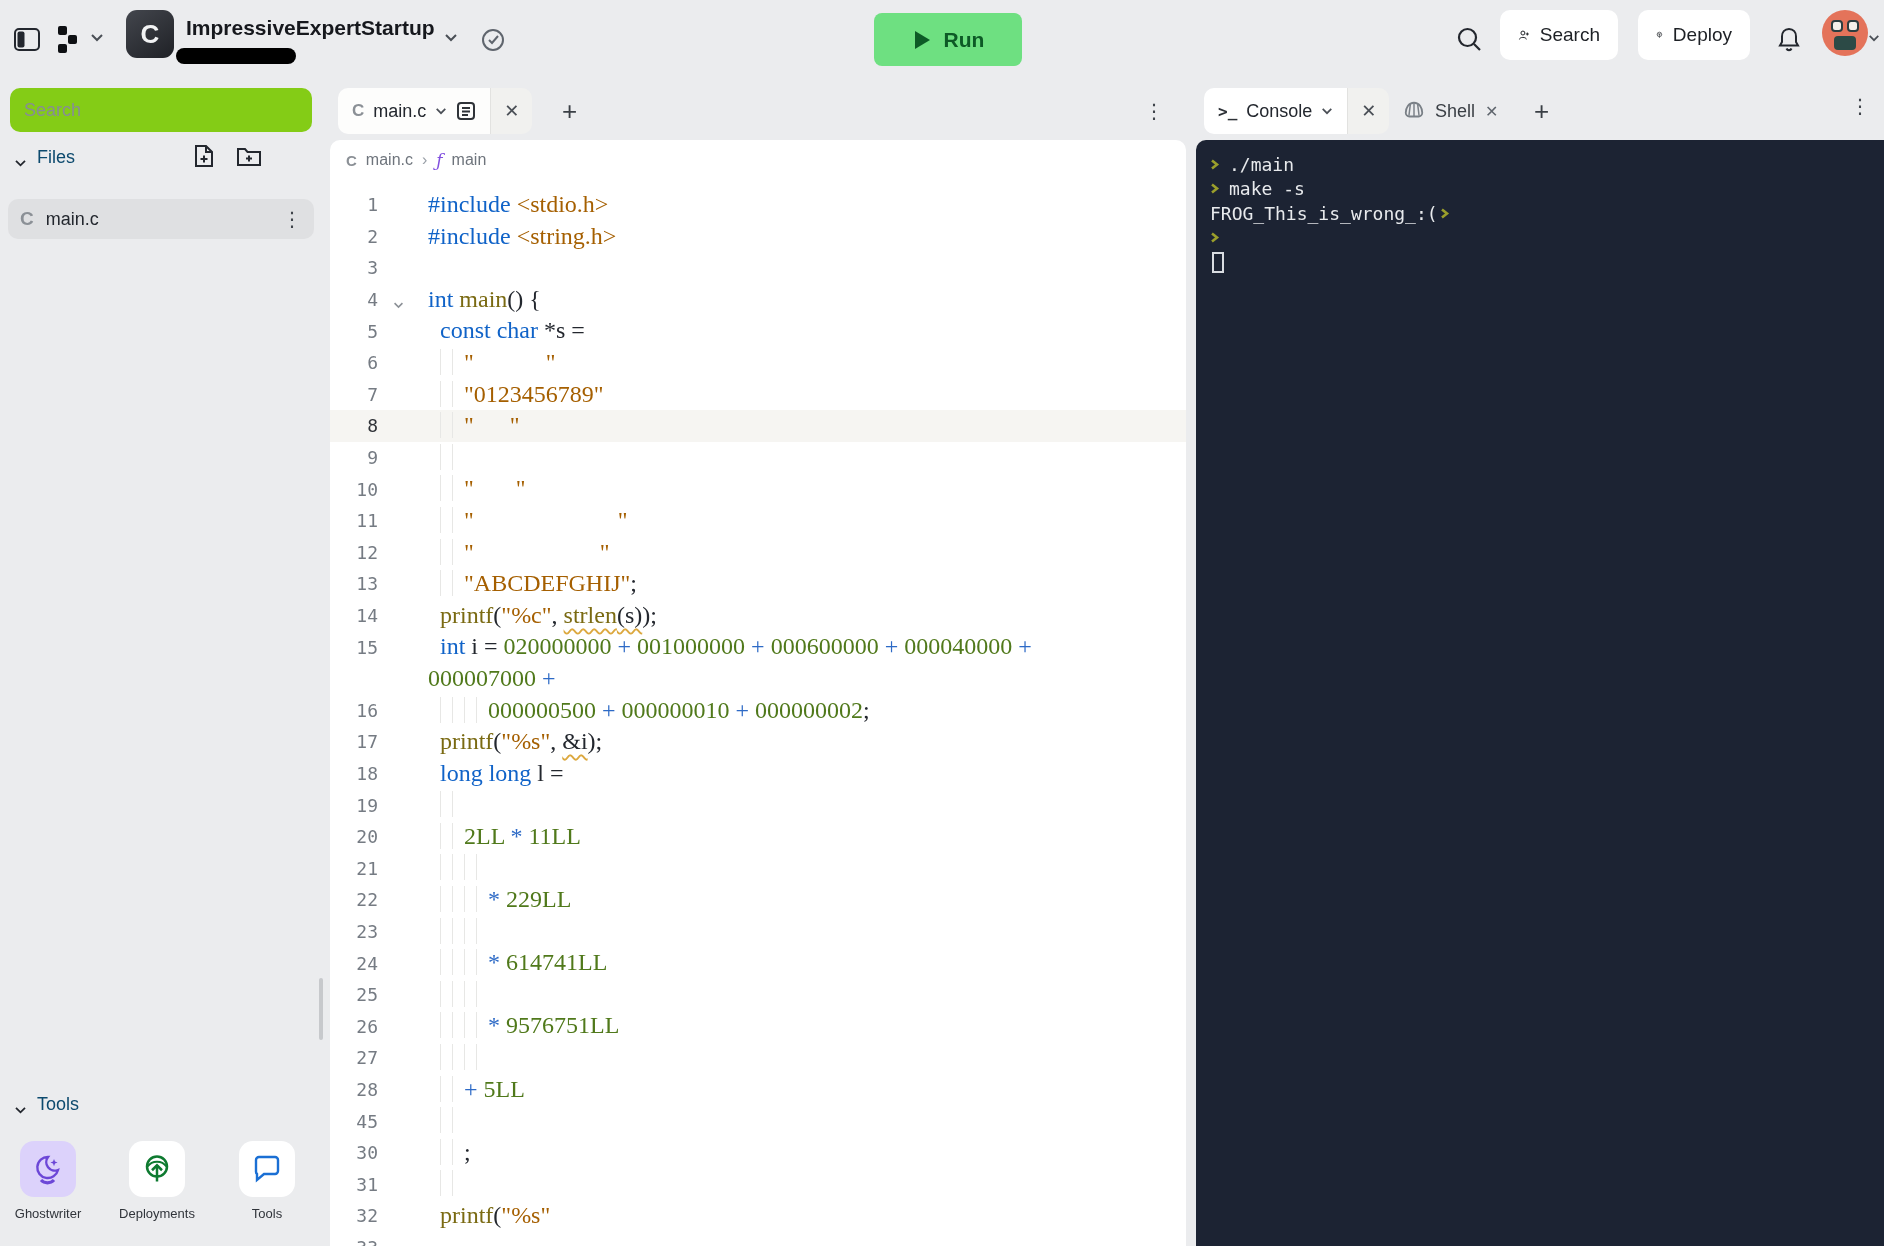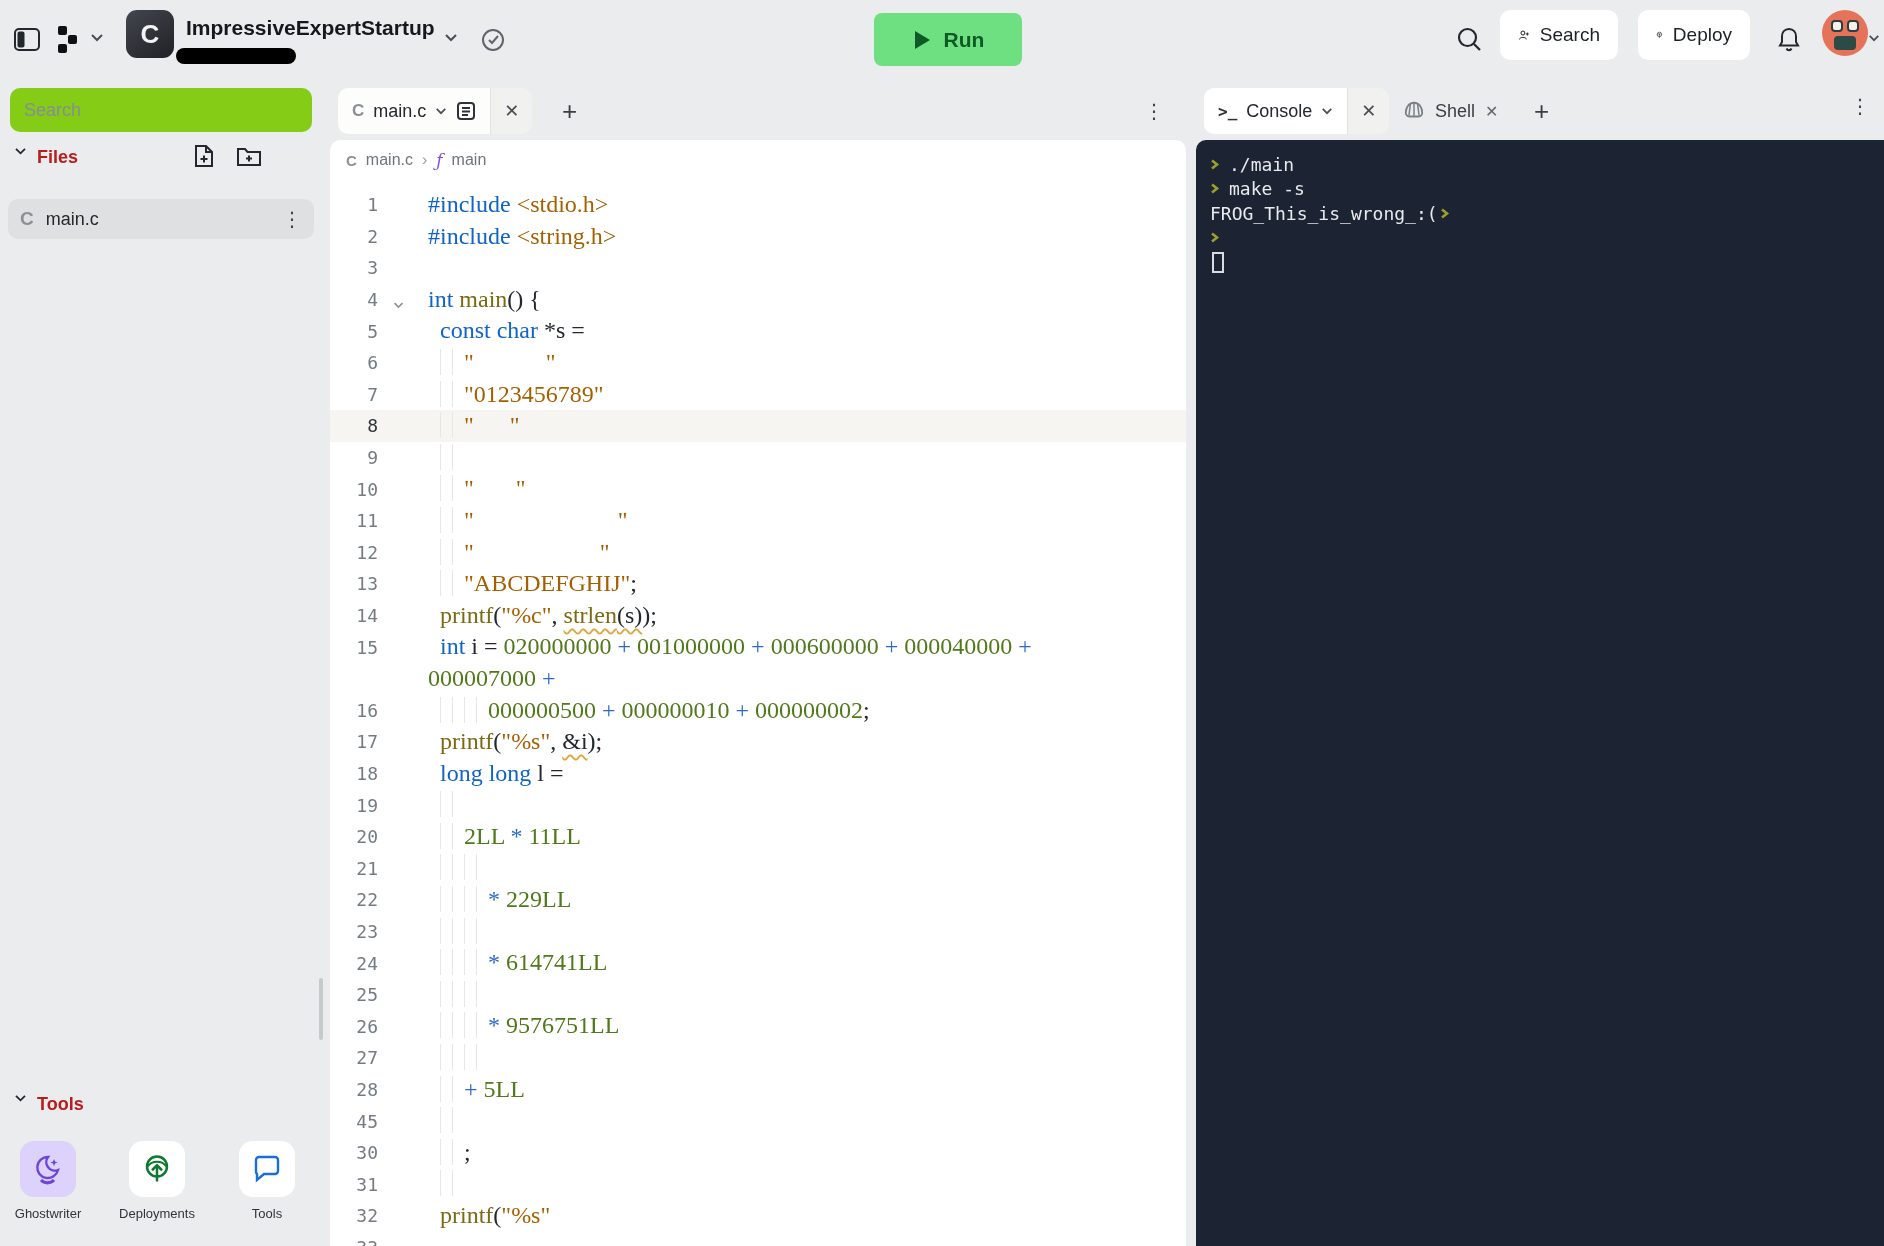--- a/index.html
+++ b/index.html
@@ -26,22 +26,22 @@
   .avatar .eyes { position:absolute; left:9px; top:10px; width:28px; height:12px; display:flex; gap:4px; }
   .avatar .eye { width:12px; height:12px; background:#f4f0ea; border:2px solid #2c3e40; border-radius:4px; }
   .avatar .body { position:absolute; left:12px; top:26px; width:22px; height:14px; background:#2c4a46; border-radius:4px; }
 
   
   .sidebar { position:absolute; left:0; top:79px; width:322px; height:1167px; }
   .search-box { position:absolute; left:10px; top:9px; width:302px; height:44px; background:#84cc16;
                 border:none; border-radius:10px; padding:0 14px; font-size:18px; color:#3a3f45;
                 font-family:"Liberation Sans", sans-serif; outline:none; }
   .search-box::placeholder { color:#878d95; }
-  .section-head { position:absolute; display:flex; align-items:flex-start; gap:10px; font-size:18px;
-                  font-weight:700; color:#b91c1c; cursor:pointer; }
+  .section-head { position:absolute; display:flex; align-items:flex-end; gap:10px; font-size:18px;
+                  font-weight:400; color:#0c4a6e; cursor:pointer; }
   .files-head { left:14px; top:68px; }
   .tools-head { left:14px; top:1015px; }
   .head-icons { position:absolute; top:64px; display:flex; gap:20px; }
   .file-row { position:absolute; left:8px; top:120px; width:306px; height:40px; background:#dfe0e2;
               border-radius:10px; display:flex; align-items:center; padding:0 12px; gap:12px; cursor:pointer; }
   .c-glyph { font-weight:bold; color:#8b9096; font-size:19px; }
   .file-label { font-size:18px; color:#23272e; }
   .kebab { color:#3f444b; font-size:20px; line-height:1; cursor:pointer; font-family:"DejaVu Sans", sans-serif; }
   .tool-card { position:absolute; top:1062px; width:56px; height:56px; border-radius:14px; background:#fff;
                display:flex; align-items:center; justify-content:center; cursor:pointer; }

